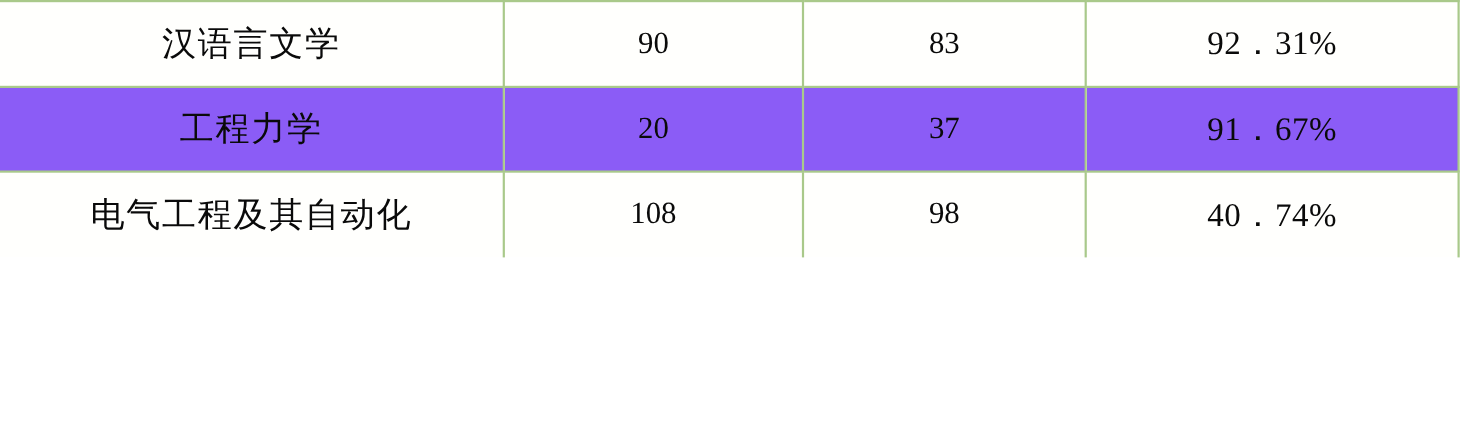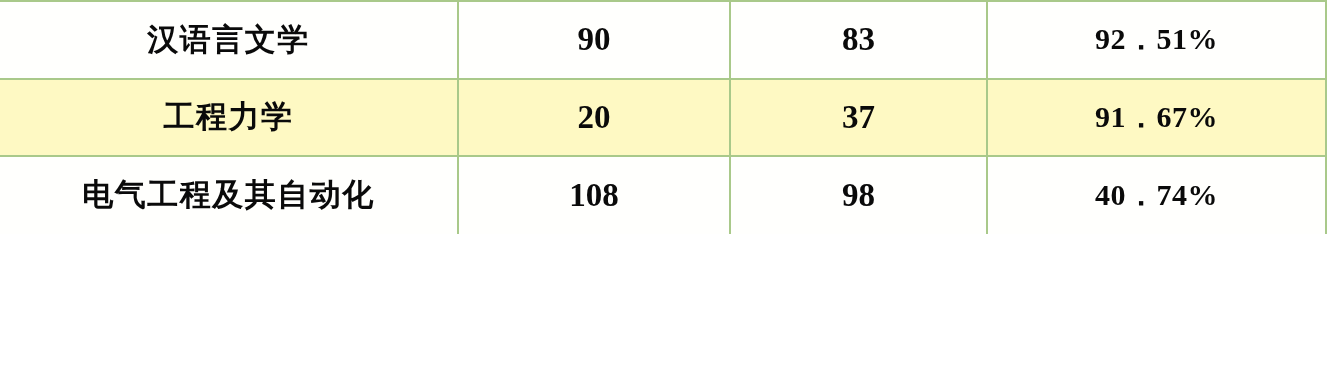--- a/index.html
+++ b/index.html
@@ -12,21 +12,20 @@
     height: 388px;
     overflow: hidden;
     font-family: "Liberation Serif", "DejaVu Serif", serif;
   }
 
   .table-wrap {
     width: 1337px;
     height: 388px;
     position: relative;
     overflow: hidden;
-    font-weight: bold;
   }
 
   table.data-table {
     border-collapse: collapse;
     width: 1326px;
     table-layout: fixed;
     margin: 0;
     padding: 0;
   }
 
@@ -61,28 +60,28 @@
     border-top: 2px solid #a9c98a;
   }
 
   
   table.data-table tr.row-4 td {
     border-bottom: none;
   }
 
   
   tr.band-plain td { background: #fffffd; }
-  tr.band-green td { background: #fef9c3; margin-left: 21px; }
+  tr.band-green td { background: #8b5cf6; margin-left: 21px; }
 
   .cell-major {
     font-size: 31px;
     letter-spacing: 1.5px;
   }
   .cell-num {
-    font-size: 33px;
+    font-size: 28px;
   }
   .cell-pct {
     font-size: 30px;
     letter-spacing: 0.5px;
   }
 </style>
 </head>
 <body>
 
 <div class="table-wrap">
@@ -92,21 +91,21 @@
       <col class="c1">
       <col class="c2">
       <col class="c3">
     </colgroup>
     <tbody>
 
       <tr class="row-0 band-plain">
         <td class="first-col cell-major">汉语言文学</td>
         <td class="cell-num">90</td>
         <td class="cell-num">83</td>
-        <td class="cell-pct">92．51%</td>
+        <td class="cell-pct">92．31%</td>
       </tr>
 
       <tr class="row-1 band-green">
         <td class="first-col cell-major">工程力学</td>
         <td class="cell-num">20</td>
         <td class="cell-num">37</td>
         <td class="cell-pct">91．67%</td>
       </tr>
 
 

